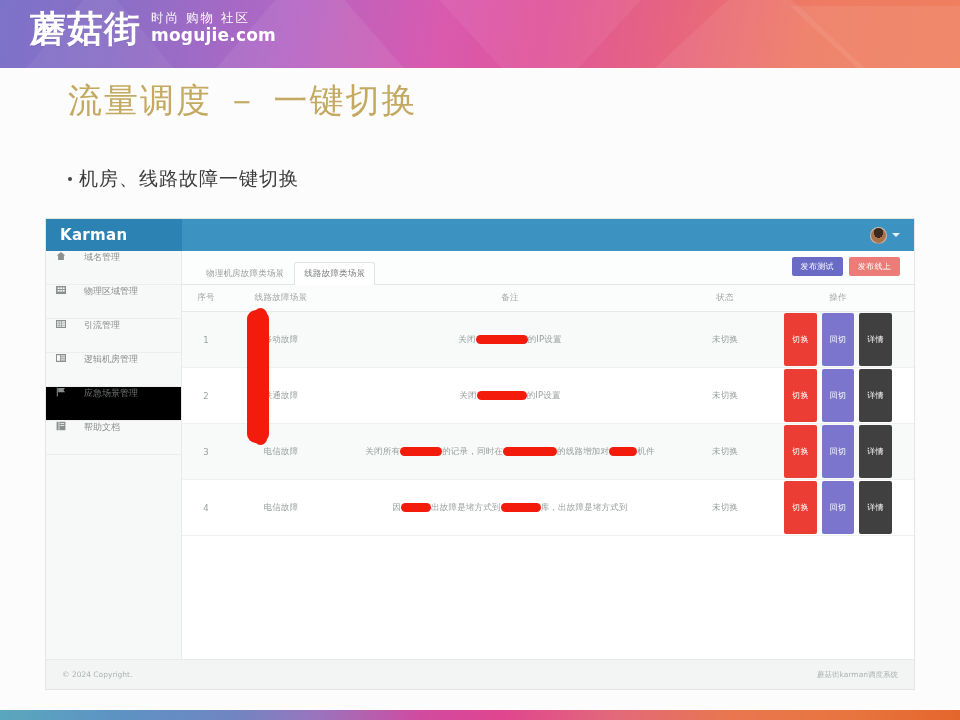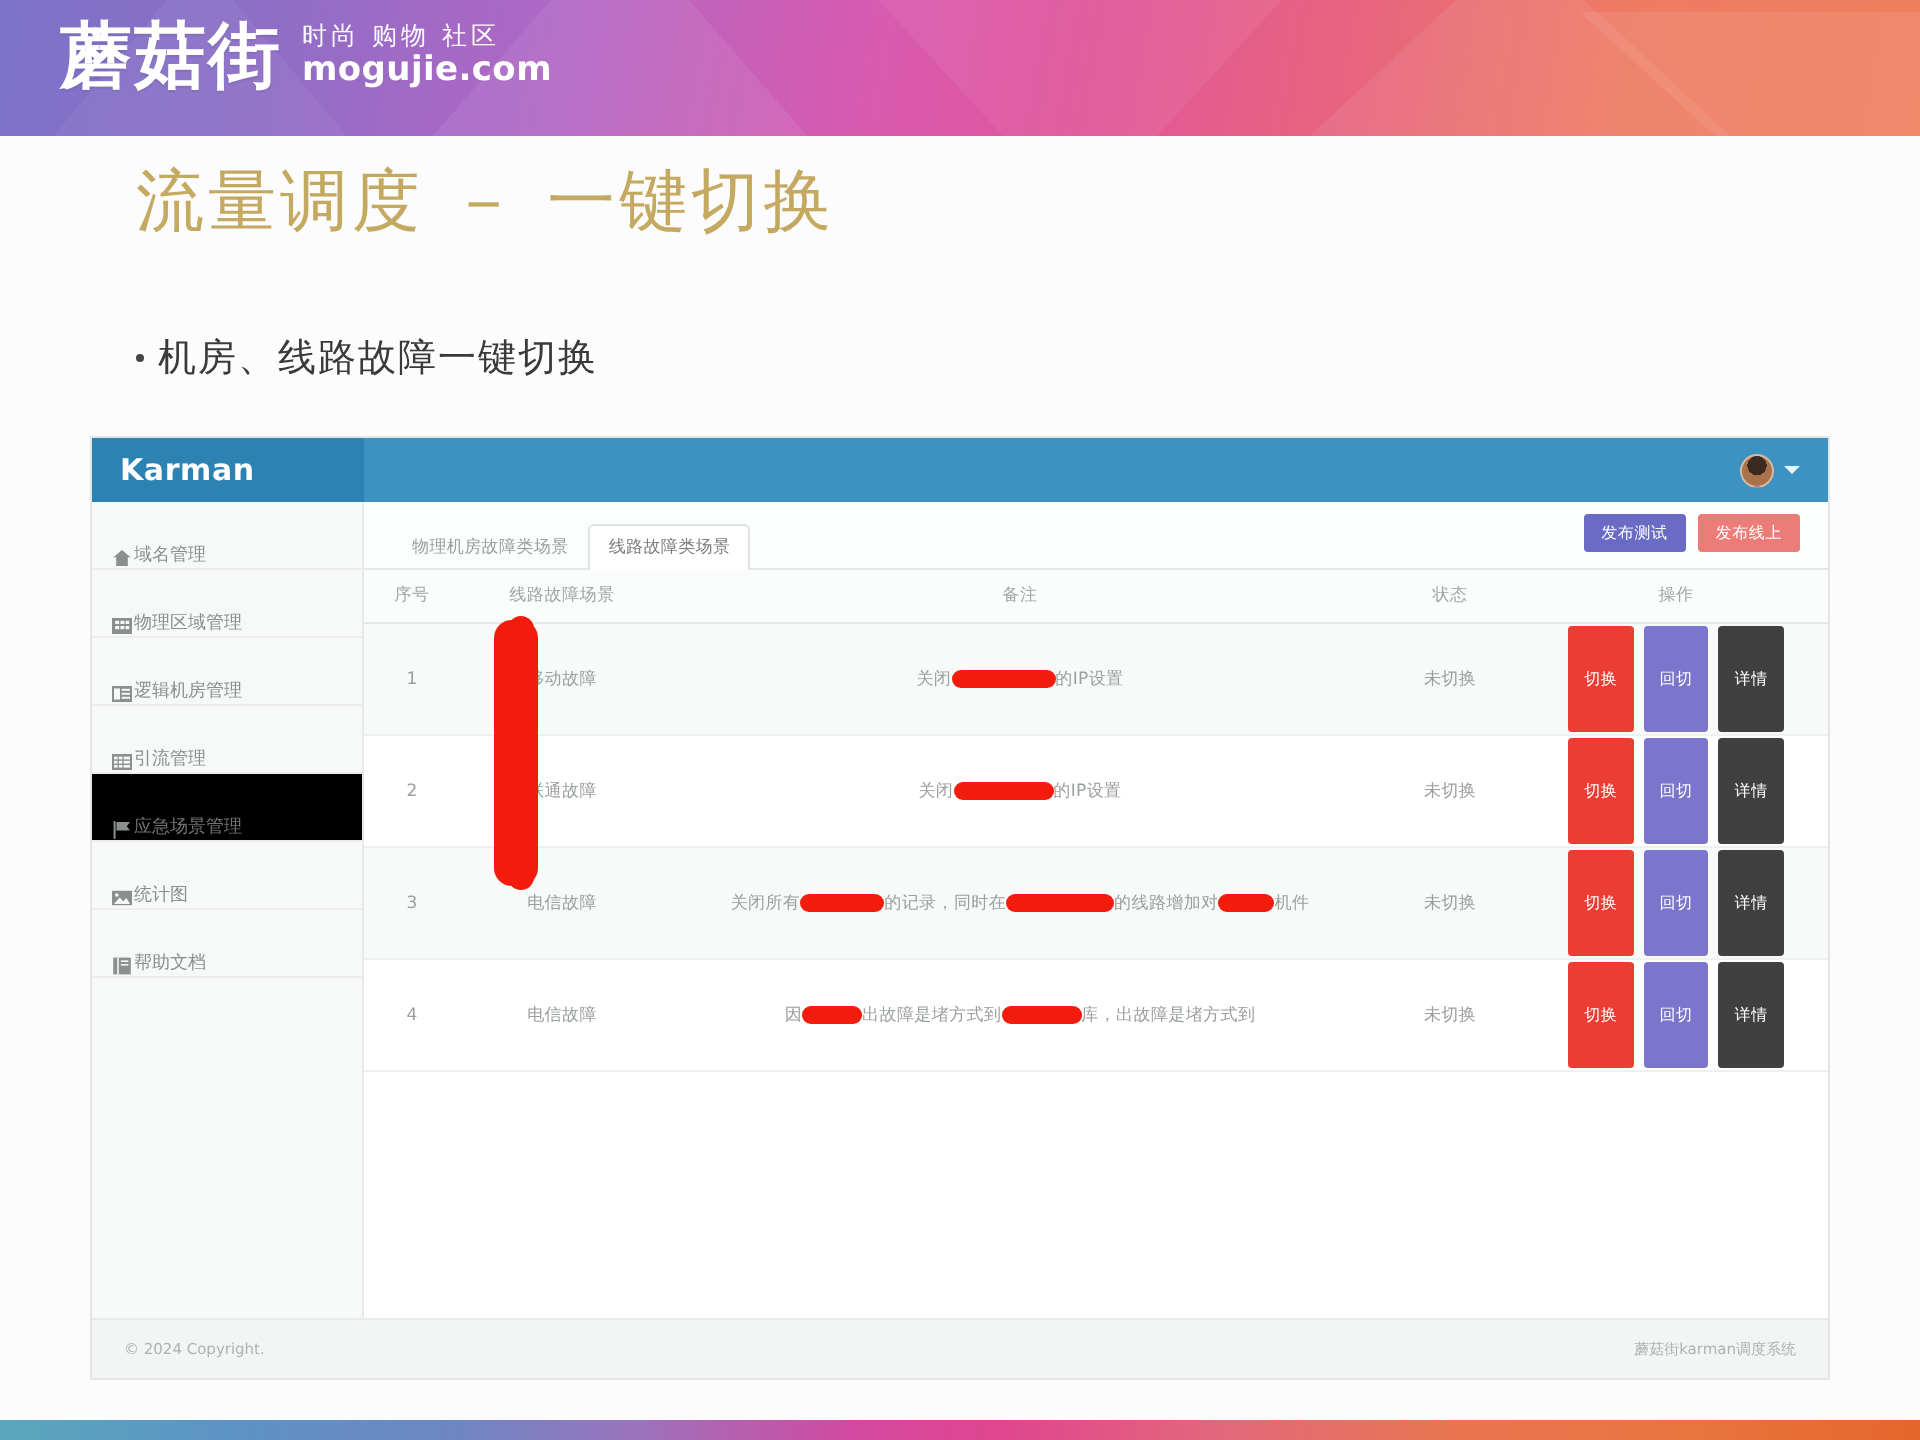--- a/index.html
+++ b/index.html
@@ -57,21 +57,21 @@
   .avatar{
     width:15px;height:15px;border-radius:50%;
     background:radial-gradient(circle at 50% 32%,#3a2a20 0 38%,#a9724a 38% 100%);
     border:1px solid rgba(255,255,255,.5);
   }
   .caret{margin-left:5px;width:0;height:0;border-left:4px solid transparent;border-right:4px solid transparent;border-top:4px solid #e8f3fa;}
 
   .app-body{display:flex;height:408px;}
   .sidebar{width:136px;background:#f7f8f8;border-right:1px solid #e8eae9;box-sizing:border-box;}
   .side-item{
-    height:34px;display:flex;align-items:flex-end;gap:1px;padding-left:10px;
+    height:34px;display:flex;align-items:flex-start;gap:18px;padding-left:10px;
     border-bottom:1px solid #ededed;box-sizing:border-box;font-size:9px;color:#8b8f8e;
   }
   .side-item.active{background:#000000;color:#6e7271;}
   .side-ico{width:10px;height:10px;flex:none;color:#8b8f8e;display:block;}
   .side-ico svg{display:block;}
 
   .content{flex:1;background:#ffffff;position:relative;box-sizing:border-box;}
   .tabrow{
     height:34px;display:flex;align-items:flex-end;padding:0 14px;
     border-bottom:1px solid #e4e7e6;box-sizing:border-box;position:relative;background:#fcfdfd;
@@ -189,63 +189,53 @@
                 <rect x="4.2" y="5" width="2" height="1.6" fill="#f7f8f8"></rect>
                 <rect x="6.8" y="5" width="1.8" height="1.6" fill="#f7f8f8"></rect>
               </svg>
             </span>
           <span>物理区域管理</span>
         </div>
         <div class="side-item">
           <span class="side-ico">
               <svg viewBox="0 0 10 10" width="10" height="10">
                 <rect x="0" y="1" width="10" height="8" fill="currentColor"></rect>
-                <rect x="1" y="2.2" width="3" height="5.6" fill="#f7f8f8"></rect>
-                <rect x="4.8" y="2.4" width="4.2" height="1" fill="#f7f8f8"></rect>
-                <rect x="4.8" y="4.4" width="4.2" height="1" fill="#f7f8f8"></rect>
-                <rect x="4.8" y="6.4" width="4.2" height="1" fill="#f7f8f8"></rect>
-              </svg>
-            </span>
-          <span>逻辑机房管理</span>
-        </div>
-        <div class="side-item">
-          <span class="side-ico">
-              <svg viewBox="0 0 10 10" width="10" height="10">
-                <rect x="0" y="1" width="10" height="8" fill="currentColor"></rect>
                 <rect x="1" y="2.3" width="1.8" height="1.4" fill="#f7f8f8"></rect>
                 <rect x="3.4" y="2.3" width="1.8" height="1.4" fill="#f7f8f8"></rect>
                 <rect x="5.8" y="2.3" width="3.2" height="1.4" fill="#f7f8f8"></rect>
                 <rect x="1" y="4.4" width="1.8" height="1.4" fill="#f7f8f8"></rect>
                 <rect x="3.4" y="4.4" width="1.8" height="1.4" fill="#f7f8f8"></rect>
                 <rect x="5.8" y="4.4" width="3.2" height="1.4" fill="#f7f8f8"></rect>
                 <rect x="1" y="6.5" width="1.8" height="1.3" fill="#f7f8f8"></rect>
                 <rect x="3.4" y="6.5" width="1.8" height="1.3" fill="#f7f8f8"></rect>
                 <rect x="5.8" y="6.5" width="3.2" height="1.3" fill="#f7f8f8"></rect>
               </svg>
             </span>
           <span>引流管理</span>
         </div>
+        <div class="side-item">
+          <span class="side-ico">
+              <svg viewBox="0 0 10 10" width="10" height="10">
+                <rect x="0" y="1" width="10" height="8" fill="currentColor"></rect>
+                <rect x="1" y="2.2" width="3" height="5.6" fill="#f7f8f8"></rect>
+                <rect x="4.8" y="2.4" width="4.2" height="1" fill="#f7f8f8"></rect>
+                <rect x="4.8" y="4.4" width="4.2" height="1" fill="#f7f8f8"></rect>
+                <rect x="4.8" y="6.4" width="4.2" height="1" fill="#f7f8f8"></rect>
+              </svg>
+            </span>
+          <span>逻辑机房管理</span>
+        </div>
         <div class="side-item active">
           <span class="side-ico">
               <svg viewBox="0 0 10 10" width="10" height="10">
                 <rect x="0.8" y="0.6" width="1" height="8.8" fill="currentColor"></rect>
                 <path d="M2.2 1 H9 L7.4 3.1 L9 5.2 H2.2 Z" fill="currentColor"></path>
               </svg>
             </span>
           <span>应急场景管理</span>
-        </div>
-        <div class="side-item">
-          <span class="side-ico">
-              <svg viewBox="0 0 10 10" width="10" height="10">
-                <rect x="0" y="1.4" width="10" height="7.2" fill="currentColor"></rect>
-                <circle cx="2.4" cy="3.5" r="0.9" fill="#f7f8f8"></circle>
-                <path d="M1 8 L3.8 4.8 L5.6 6.6 L7.2 5 L9 8 Z" fill="#f7f8f8"></path>
-              </svg>
-            </span>
-          <span>统计图</span>
         </div>
         <div class="side-item">
           <span class="side-ico">
               <svg viewBox="0 0 10 10" width="10" height="10">
                 <rect x="0.6" y="0.8" width="8.8" height="8.4" fill="currentColor"></rect>
                 <rect x="2.6" y="0.8" width="0.8" height="8.4" fill="#f7f8f8"></rect>
                 <rect x="4.4" y="2.2" width="3.8" height="0.8" fill="#f7f8f8"></rect>
                 <rect x="4.4" y="4" width="3.8" height="0.8" fill="#f7f8f8"></rect>
               </svg>
             </span>

